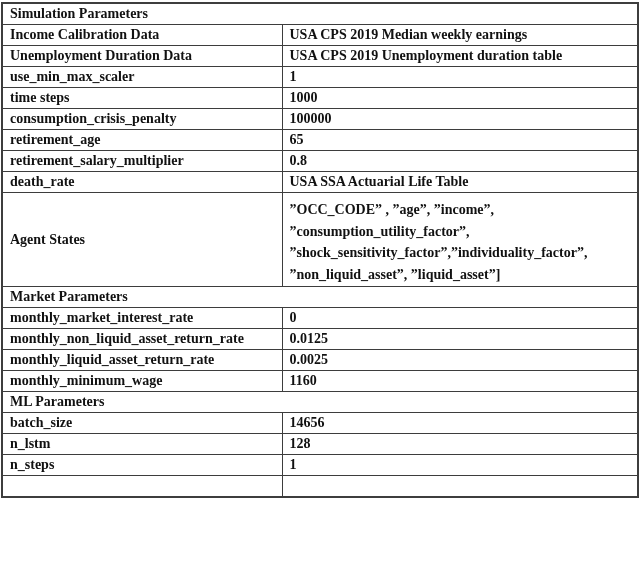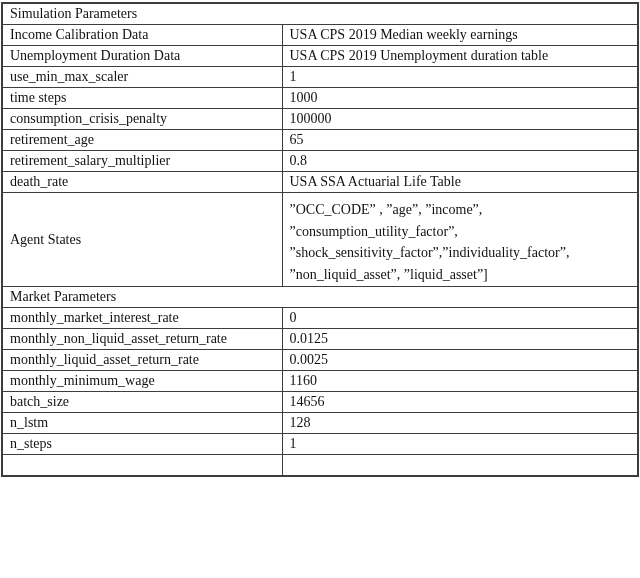--- a/index.html
+++ b/index.html
@@ -3,20 +3,21 @@
 <meta charset="utf-8">
 <style>
   html, body { margin: 0; padding: 0; }
   .page {
     width: 640px;
     height: 578px;
     background: #ffffff;
     box-sizing: border-box;
     padding: 2px 1px;
     font-family: "Liberation Serif", "DejaVu Serif", serif;
+    font-weight: bold;
   }
   table.params {
     width: 638px;
     border-collapse: collapse;
     table-layout: fixed;
     border: 2px solid #3d3d3d;
   }
   table.params td {
     border: 1px solid #3d3d3d;
     font-family: "Liberation Serif", "DejaVu Serif", serif;
@@ -99,20 +100,23 @@
         </tr>
         <tr>
           <td>monthly_liquid_asset_return_rate</td>
           <td>0.0025</td>
         </tr>
         <tr>
           <td>monthly_minimum_wage</td>
           <td>1160</td>
         </tr>
         <tr>
+          <td colspan="2">ML Parameters</td>
+        </tr>
+        <tr>
           <td>batch_size</td>
           <td>14656</td>
         </tr>
         <tr>
           <td>n_lstm</td>
           <td>128</td>
         </tr>
         <tr>
           <td>n_steps</td>
           <td>1</td>

